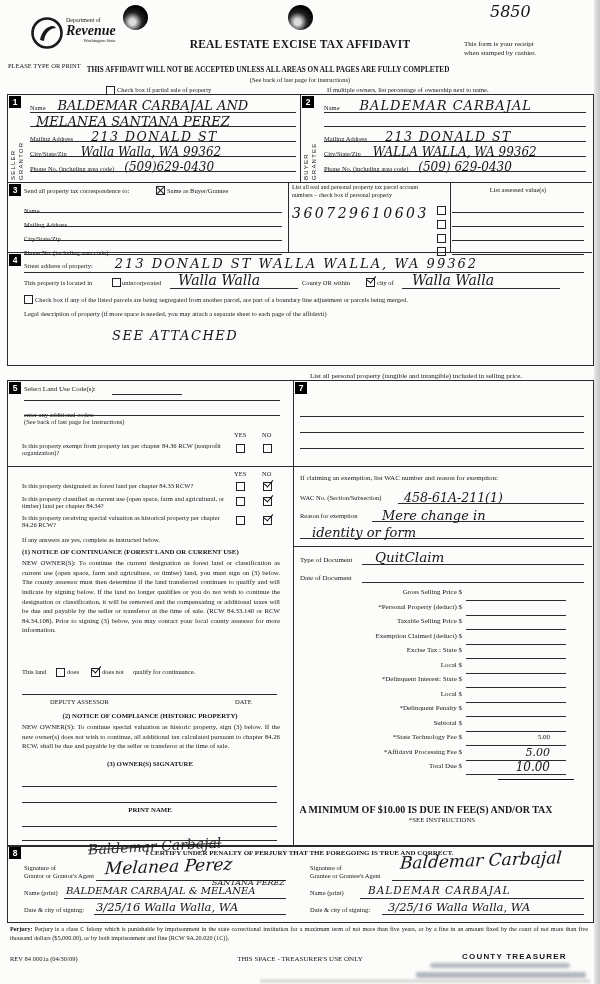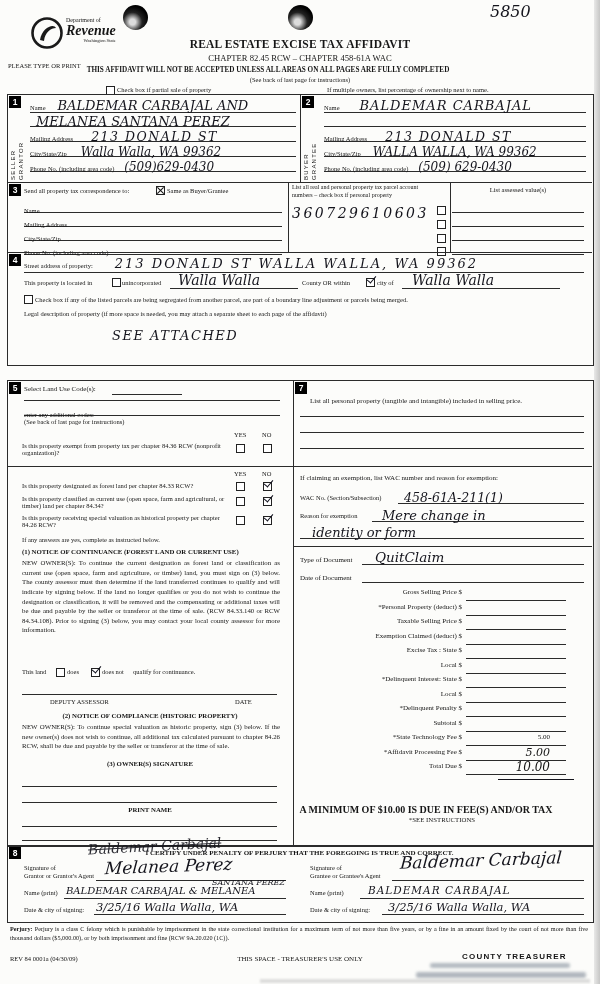--- a/index.html
+++ b/index.html
@@ -55,21 +55,24 @@
     <path d="M10 24 C 12 11, 24 7, 26 12 C 21 12, 15 16, 14 25 Z" fill="#1a1a1a"></path>
   </svg>
   <div class="abs" style="left:66px;top:17px;line-height:1;">
     <div style="font-size:6px;">Department of</div>
     <div style="font:bold italic 14px 'Liberation Serif',serif;">Revenue</div>
     <div style="font-size:4.6px;text-align:right;">Washington State</div>
   </div>
   <div class="lbl" style="left:8px;top:62px;">PLEASE TYPE OR PRINT</div>
 
   <div class="abs ctr b" style="left:140px;top:38px;width:320px;font-size:11.5px;letter-spacing:.2px;">REAL ESTATE EXCISE TAX AFFIDAVIT</div>
-  <div class="abs ctr" style="left:140px;top:53px;width:320px;font-size:8.6px;">CHAPTER 82.45 RCW – CHAPTER 458-61A WAC</div>
+  <div class="abs" style="left:464px;top:40px;width:130px;font-size:7px;line-height:1.3;">
+    <div>This form is your receipt</div>
+    <div>when stamped by cashier.</div>
+  </div>
   <div class="abs ctr b" style="left:0;top:66px;width:536px;font-size:7.2px;">THIS AFFIDAVIT WILL NOT BE ACCEPTED UNLESS ALL AREAS ON ALL PAGES ARE FULLY COMPLETED</div>
   <div class="abs ctr" style="left:0;top:76px;width:600px;font-size:6.5px;">(See back of last page for instructions)</div>
   <span class="cb" style="left:106px;top:86px;"></span>
   <div class="lbl" style="left:117px;top:86px;">Check box if partial sale of property</div>
   <div class="lbl" style="left:327px;top:86px;">If multiple owners, list percentage of ownership next to name.</div>
 
   <div class="box" style="left:7px;top:94px;width:585px;height:270px;"></div>
   <div class="vr" style="left:300px;top:94px;height:88px;"></div>
   <div class="hr" style="left:7px;top:182px;width:585px;"></div>
 
@@ -226,21 +229,21 @@
   <div class="abs ctr b" style="left:7px;top:712px;width:286px;font-size:6.8px;">(2) NOTICE OF COMPLIANCE (HISTORIC PROPERTY)</div>
   <div class="para" style="left:22px;top:722px;width:258px;">NEW OWNER(S): To continue special valuation as historic property, sign (3) below. If the new owner(s) does not wish to continue, all additional tax calculated pursuant to chapter 84.26 RCW, shall be due and payable by the seller or transferor at the time of sale.</div>
   <div class="abs ctr b" style="left:7px;top:760px;width:286px;font-size:6.8px;">(3) OWNER(S) SIGNATURE</div>
   <div class="hr" style="left:22px;top:786px;width:255px;"></div>
   <div class="hr" style="left:22px;top:802px;width:255px;"></div>
   <div class="abs ctr b" style="left:7px;top:806px;width:286px;font-size:6.8px;">PRINT NAME</div>
   <div class="hr" style="left:22px;top:826px;width:255px;"></div>
   <div class="hr" style="left:22px;top:840px;width:255px;"></div>
 
   <div class="numbox" style="left:295px;top:382px;">7</div>
-  <div class="abs" style="left:310px;top:397px;width:268px;font-size:7px;line-height:1.4;">List all personal property (tangible and intangible) included in selling price.</div>
+  <div class="abs" style="left:310px;top:372px;width:268px;font-size:7px;line-height:1.4;">List all personal property (tangible and intangible) included in selling price.</div>
   <div class="hr" style="left:300px;top:416px;width:284px;"></div>
   <div class="hr" style="left:300px;top:432px;width:284px;"></div>
   <div class="hr" style="left:300px;top:448px;width:284px;"></div>
   <div class="hr" style="left:293px;top:466px;width:299px;"></div>
 
   <div class="lbl7" style="left:300px;top:474px;">If claiming an exemption, list WAC number and reason for exemption:</div>
   <div class="lbl" style="left:300px;top:494px;">WAC No. (Section/Subsection)</div>
   <div class="row" style="left:398px;top:488px;width:186px;height:15px;">
     <span class="hw" style="font-size:12.5px;margin-left:6px;">458-61A-211(1)</span>
   </div>

